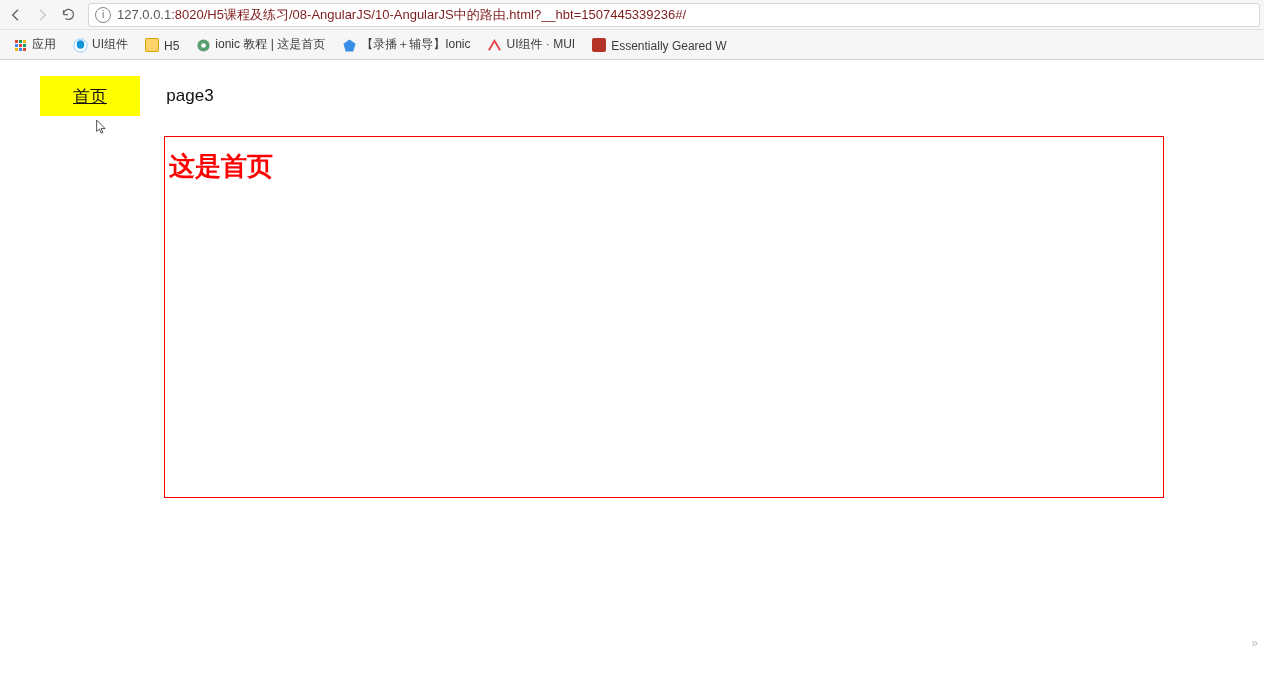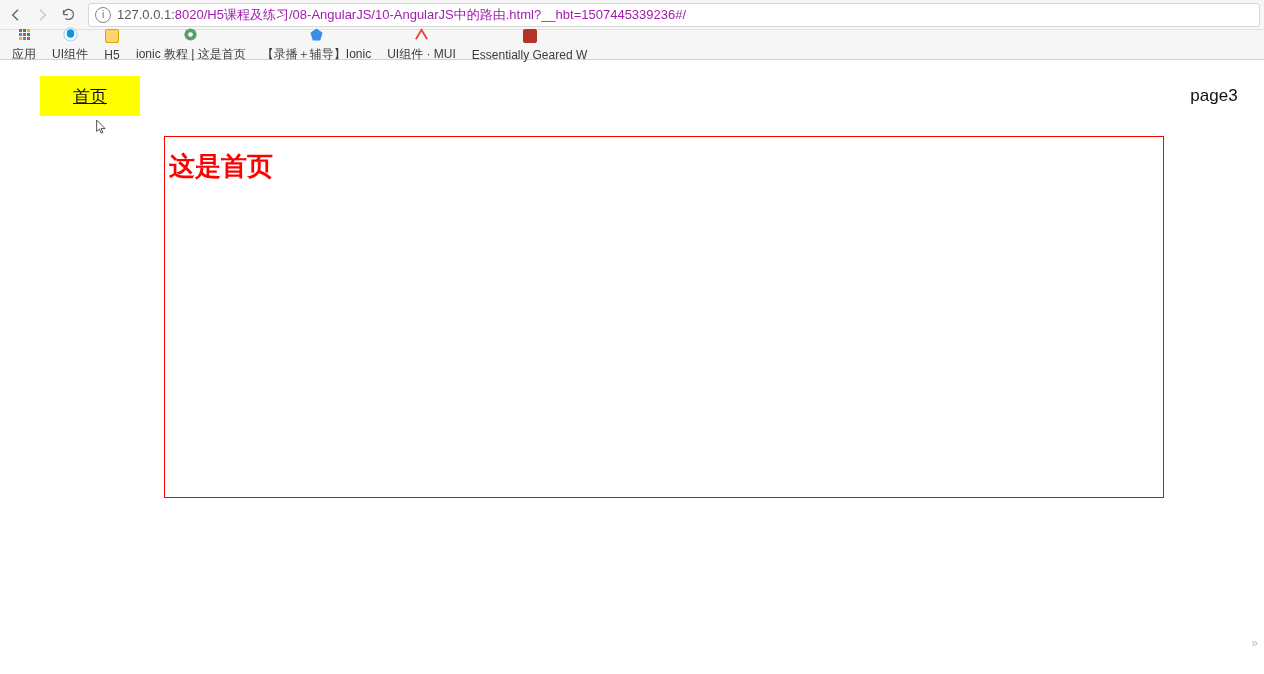--- a/index.html
+++ b/index.html
@@ -4,24 +4,24 @@
   <style>
     * { margin:0; padding:0; box-sizing:border-box; }
     body { font-family:"Microsoft YaHei","Segoe UI",Arial,sans-serif; font-size:13px; color:#333; background:#fff; width:1264px; }
 
     
     .chrome-nav { height:30px; display:flex; align-items:center; border-bottom:1px solid #e1e1e1; background:#f6f6f6; padding:0 4px; gap:2px; }
     .chrome-nav .nav-btn { width:24px; height:24px; display:flex; align-items:center; justify-content:center; color:#5f6368; border-radius:12px; }
     .chrome-nav .nav-btn.disabled { color:#bdbdbd; }
     .url-bar { flex:1; height:24px; background:#fff; border:1px solid #d8d8d8; border-radius:3px; display:flex; align-items:center; margin-left:6px; padding:0 6px; gap:6px; color:#595959; font-size:13px; }
     .url-bar .info-icn { width:16px; height:16px; border:1px solid #888; border-radius:50%; font-size:10px; display:flex; align-items:center; justify-content:center; color:#666; }
-    .url-bar .grey { color:#a21caf; }
+    .url-bar .grey { color:#7f1d1d; }
 
     .bookmarks { height:30px; display:flex; align-items:center; border-bottom:1px solid #d0d0d0; background:#f6f6f6; padding:0 8px; gap:8px; font-size:12px; color:#3b3b3b; }
-    .bookmarks .bm { display:flex; align-items:center; gap:4px; padding:2px 4px;flex-direction:column; }
+    .bookmarks .bm { display:flex; align-items:flex-end; gap:4px; padding:2px 4px; }
     .bm-ico { width:16px; height:16px; display:flex; align-items:center; justify-content:center; font-size:11px; }
     .apps-ico span{ display:grid; grid-template-columns:repeat(3,3px); grid-auto-rows:3px; gap:1px;}
     .apps-ico i{ width:3px; height:3px; background:#db4437;}
     .apps-ico i:nth-child(2){background:#0f9d58;} .apps-ico i:nth-child(3){background:#f4b400;}
     .apps-ico i:nth-child(4){background:#4285f4;} .apps-ico i:nth-child(5){background:#db4437;}
     .apps-ico i:nth-child(6){background:#0f9d58;} .apps-ico i:nth-child(7){background:#f4b400;}
     .apps-ico i:nth-child(8){background:#4285f4;} .apps-ico i:nth-child(9){background:#db4437;}
     .sq{ width:14px; height:14px; border-radius:2px; }
 
     
@@ -121,21 +121,21 @@
   <div class="bm">
     <span class="bm-ico">
         <span class="sq" style="background:#b33329;"></span>
       </span>
     <span>Essentially Geared W</span>
   </div>
   <span class="chev">»</span>
 </div>
 
 <div class="page">
-  <div class="tabs" style="position:relative;justify-content:space-between;">
+  <div class="tabs" style="position:relative;">
     <div class="tab active">
         <span>首页</span>
       </div>
     <div class="tab">
         <span>page3</span>
       </div>
     <svg class="cursor" viewBox="0 0 32 32">
         <path d="M10 2v20l5-4 3 7 3-1-3-7h7z" fill="#fff" stroke="#000" stroke-width="1.2"></path>
       </svg>
   </div>

